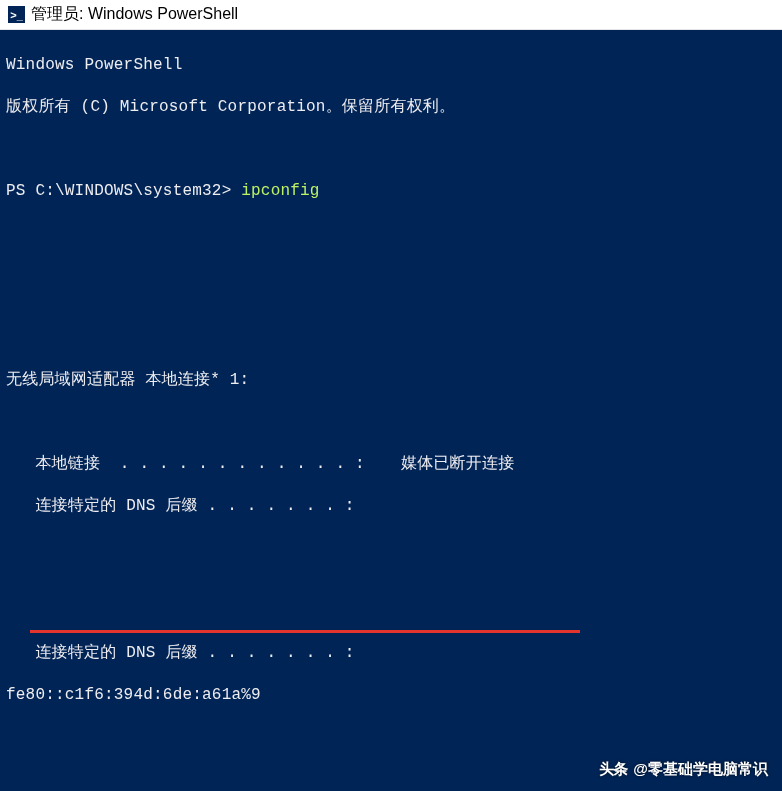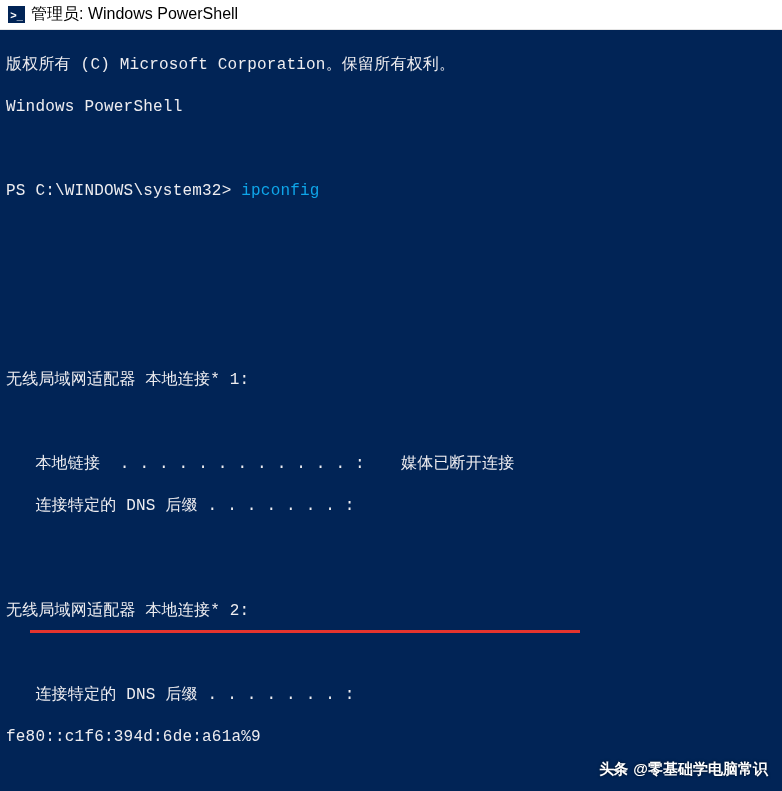--- a/index.html
+++ b/index.html
@@ -41,21 +41,21 @@
     font-size: 16px;
     font-family: "Microsoft YaHei", sans-serif;
   }
   .terminal {
     padding: 4px 6px;
     white-space: pre;
     line-height: 21px;
     letter-spacing: 0.2px;
   }
   .prompt-path { color: #eeedf0; }
-  .cmd { color: #0ea5e9; }
+  .cmd { color: #bef264; }
   .blank { height: 21px; }
   .row { display: flex; }
   .col-label { width: 395px; }
   .col-value { }
   .underline {
     position: absolute;
     height: 3px;
     background: #e4342e;
     left: 30px;
     width: 550px;
@@ -87,35 +87,34 @@
 </style>
 </head>
 <body>
 
 <div class="title-bar">
   <div class="title-icon">&gt;_</div>
   <div class="title-text">管理员: Windows PowerShell</div>
 </div>
 
 <div class="terminal">
+<div>Windows PowerShell</div>
 <div>版权所有 (C) Microsoft Corporation。保留所有权利。</div>
-<div>Windows PowerShell</div>
 <div class="blank"></div>
 <div><span class="prompt-path">PS C:\WINDOWS\system32&gt; </span><span class="cmd">ipconfig</span></div>
 <div class="blank"></div>
 <div class="blank"></div>
 <div class="blank"></div>
 
 <div>无线局域网适配器 本地连接* 1:</div>
 <div class="blank"></div>
 <div class="row"><span class="col-label">   本地链接  . . . . . . . . . . . . : </span><span class="col-value">媒体已断开连接</span></div>
 <div class="row"><span class="col-label">   连接特定的 DNS 后缀 . . . . . . . :</span><span class="col-value"></span></div>
 <div class="blank"></div>
 
-<div>无线局域网适配器 本地连接* 2:</div>
 <div class="blank"></div>
 <div class="row"><span class="col-label">   连接特定的 DNS 后缀 . . . . . . . :</span><span class="col-value"></span></div>
 <div class="row"><span class="col-value">fe80::c1f6:394d:6de:a61a%9</span></div>
 
 
 
 
 
 
 

